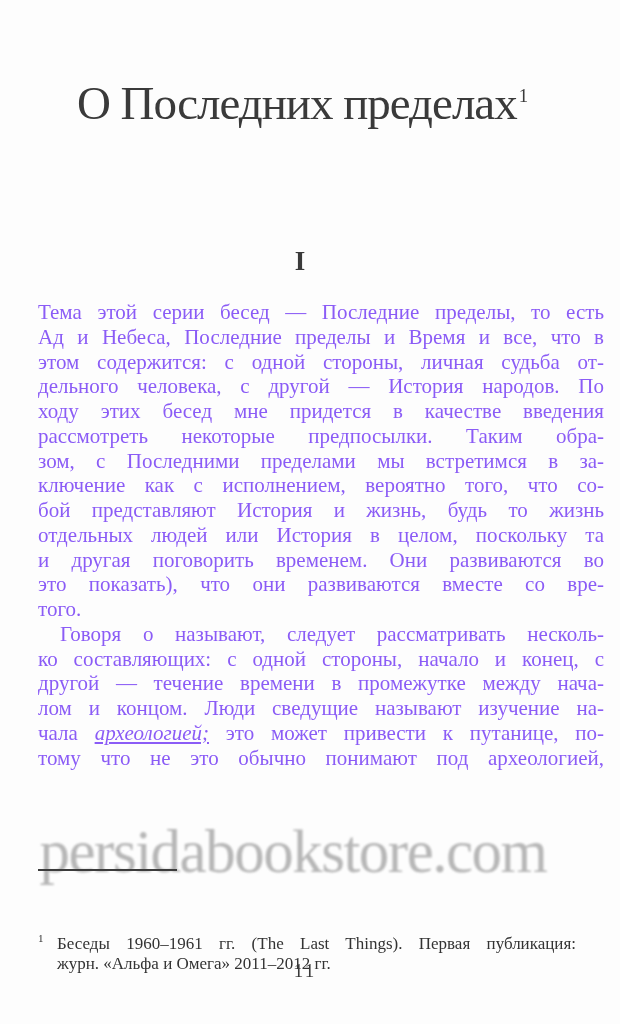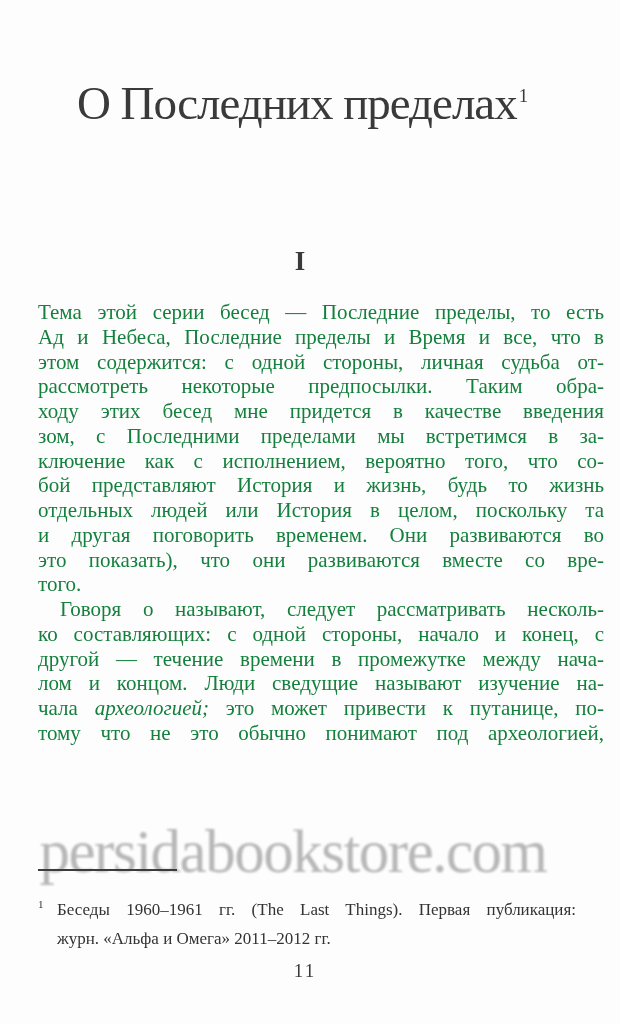--- a/index.html
+++ b/index.html
@@ -23,34 +23,34 @@
   .title sup { font-size:0.40em; vertical-align:super; margin-left:2px; }
   
   .section-numeral {
     position:absolute; top:246px; left:0; width:100%; z-index:2;
     text-align:center; font-size:27px; font-weight:700; color:#3a3a3a;
     transform:translateX(-10px);
   }
   
   .bodytext {
     position:absolute; top:300px; left:38px; width:566px; z-index:2;
-    font-size:21px; line-height:24.75px; color:#15803d;
+    font-size:21px; line-height:24.75px; color:#8b5cf6;
   }
   .line { text-align:justify; text-align-last:justify; }
   .line.end { text-align-last:left; }
   .line.indent { text-indent:22px; }
-  .line em { font-style:italic; }
+  .line em { font-style:italic;text-decoration:underline; }
   
   .fn-rule {
     position:absolute; top:869px; left:38px; width:139px; height:2px;
     background:#3c3c3c; z-index:2;
   }
   .footnote {
-    position:absolute; top:890px; left:38px; width:538px; z-index:2;
-    font-size:17px; line-height:29px; color:#333333;
+    position:absolute; top:928px; left:38px; width:538px; z-index:2;
+    font-size:17px; line-height:20px; color:#333333;
   }
   .fn-line { padding-left:19px; }
   .fn-line.first { text-indent:-19px; text-align:justify; text-align-last:justify; }
   .footnote sup {
     display:inline-block; width:19px; text-indent:0;
     font-size:11px; vertical-align:super;
   }
   
   .page-number {
     position:absolute; top:960px; left:0; width:100%; z-index:2;
@@ -66,22 +66,23 @@
   <div class="watermark">persidabookstore.com</div>
 
   <h1 class="title"><span>О Последних пределах</span><sup>1</sup></h1>
 
   <div class="section-numeral">I</div>
 
   <div class="bodytext">
     <div class="line">Тема этой серии бесед — Последние пределы, то есть</div>
     <div class="line">Ад и Небеса, Последние пределы и Время и все, что в</div>
     <div class="line">этом содержится: с одной стороны, личная судьба от-</div>
+    <div class="line">дельного человека, с другой — История народов. По</div>
+    <div class="line">ходу этих бесед мне придется в качестве введения</div>
     <div class="line">рассмотреть некоторые предпосылки. Таким обра-</div>
-    <div class="line">ходу этих бесед мне придется в качестве введения</div>
     <div class="line">зом, с Последними пределами мы встретимся в за-</div>
     <div class="line">ключение как с исполнением, вероятно того, что со-</div>
     <div class="line">бой представляют История и жизнь, будь то жизнь</div>
     <div class="line">отдельных людей или История в целом, поскольку та</div>
     <div class="line">и другая поговорить временем. Они развиваются во</div>
     <div class="line">это показать), что они развиваются вместе со вре-</div>
     <div class="line end">того.</div>
 
     <div class="line indent">Говоря о называют, следует рассматривать несколь-</div>
     <div class="line">ко составляющих: с одной стороны, начало и конец, с</div>

